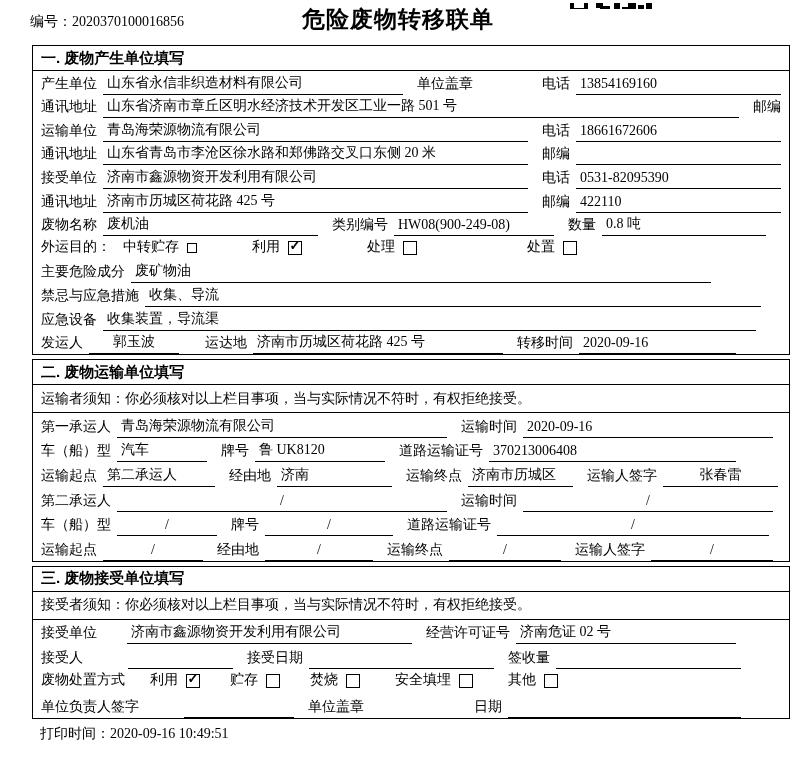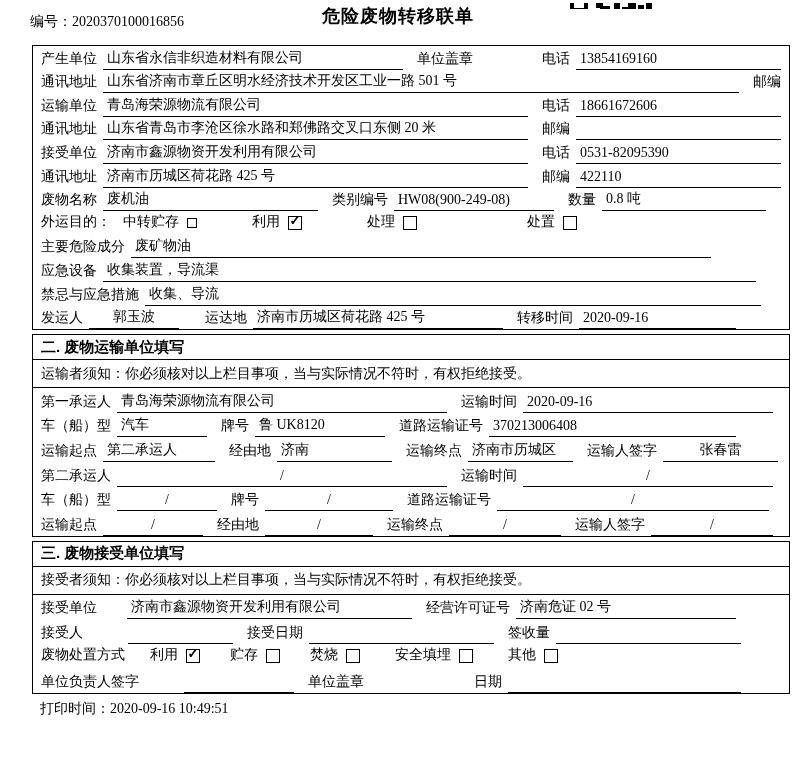--- a/index.html
+++ b/index.html
@@ -6,21 +6,21 @@
   body{
     width:796px;height:768px;background:#ffffff;color:#000;
     font-family:"Liberation Serif","DejaVu Serif",serif;
     font-size:14px;overflow:hidden;position:relative;
   }
   .doc-header{position:relative;height:45px;}
   .doc-number{position:absolute;left:30px;top:13px;white-space:nowrap;}
   .doc-title{
     position:absolute;left:0;right:0;top:4px;text-align:center;
     font-family:"Liberation Sans","DejaVu Sans",sans-serif;
-    font-size:18px;font-weight:bold;letter-spacing:1px;
+    font-size:23px;font-weight:bold;letter-spacing:1px;
   }
   .qr{position:absolute;left:570px;top:0;width:82px;height:9px;overflow:hidden;}
   .form{margin-left:32px;width:758px;box-sizing:border-box;}
   .sec{border:1px solid #000;margin-bottom:4px;background:#fff;}
   .sec-title{
     font-family:"Liberation Sans","DejaVu Sans",sans-serif;
     font-weight:bold;font-size:15px;height:25px;display:flex;align-items:center;
     padding:0 8px;border-bottom:1px solid #000;box-sizing:border-box;
   }
   .row{display:flex;align-items:flex-end;height:23.6px;padding:0 8px;box-sizing:border-box;}
@@ -78,20 +78,21 @@
       <rect x="58" y="0" width="8" height="6"></rect>
         <rect x="68" y="2" width="6" height="7"></rect>
       <rect x="76" y="0" width="6" height="6"></rect>
     </svg>
   </div>
 </div>
 
 <div class="form">
 
   <div class="sec s1">
+    <div class="sec-title">一. 废物产生单位填写</div>
 
     <div class="row">
       <span class="lbl">产生单位</span>
       <span class="val w300">山东省永信非织造材料有限公司</span>
       <span class="lbl">单位盖章</span>
       <span class="lbl mlauto">电话</span>
       <span class="val vr">13854169160</span>
     </div>
 
     <div class="row">
@@ -157,27 +158,27 @@
         <span class="cb"></span>
       </span>
     </div>
 
     <div class="row">
       <span class="lbl">主要危险成分</span>
       <span class="val fill mr70">废矿物油</span>
     </div>
 
     <div class="row">
+      <span class="lbl">禁忌与应急措施</span>
+      <span class="val fill mr20">收集、导流</span>
+    </div>
+
+    <div class="row">
       <span class="lbl">应急设备</span>
       <span class="val fill mr25">收集装置，导流渠</span>
-    </div>
-
-    <div class="row">
-      <span class="lbl">禁忌与应急措施</span>
-      <span class="val fill mr20">收集、导流</span>
     </div>
 
     <div class="row">
       <span class="lbl">发运人</span>
       <span class="val w90 ctr">郭玉波</span>
       <span class="lbl ml20">运达地</span>
       <span class="val w250">济南市历城区荷花路 425 号</span>
       <span class="lbl">转移时间</span>
       <span class="val fill mr45">2020-09-16</span>
     </div>

